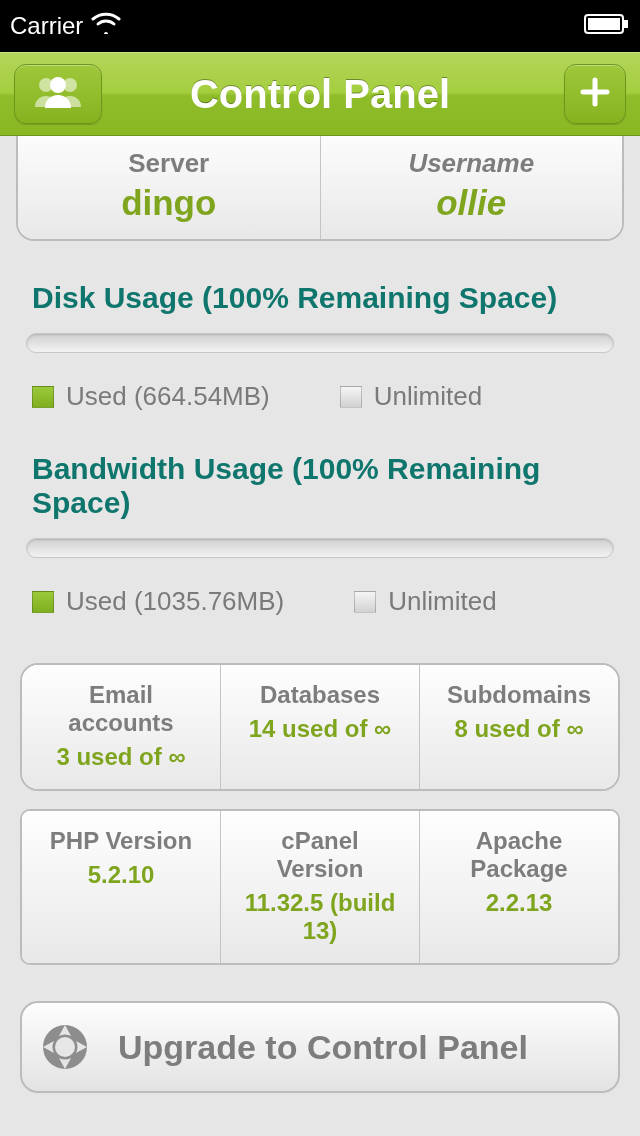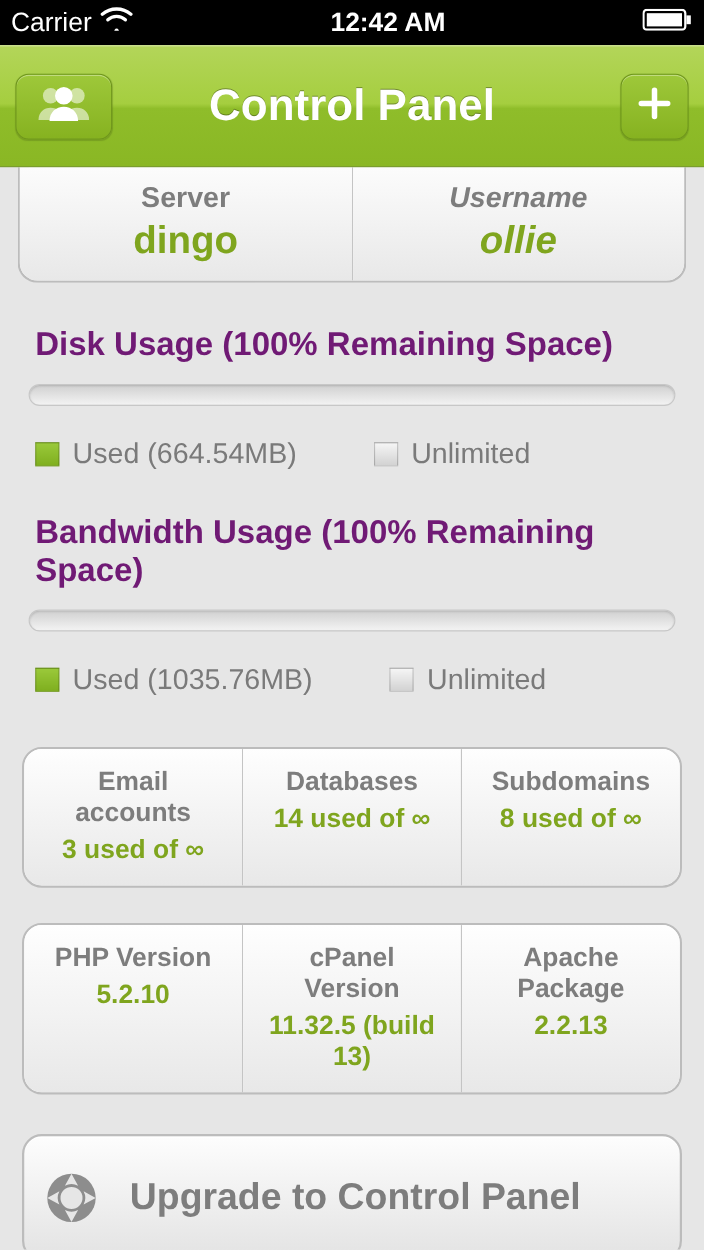--- a/index.html
+++ b/index.html
@@ -1,36 +1,36 @@
 <!DOCTYPE html>
 <html><head>
 <meta charset="utf-8">
 <style>
   * { box-sizing: border-box; margin: 0; padding: 0; }
   html, body { width: 640px; height: 1136px; font-family: "Helvetica Neue", Helvetica, Arial, sans-serif; }
   body { background: #e6e6e6; overflow: hidden; }
 
   
   .status-bar {
-    height: 41px;
+    height: 52px;
     background: #000;
     color: #fff;
     display: flex;
     align-items: center;
     justify-content: space-between;
     padding: 0 10px;
     font-size: 24px;
     font-weight: 500;
   }
   .status-left, .status-right { display: flex; align-items: center; gap: 8px; }
   .status-center { font-weight: 600; }
 
   
   .nav-bar {
-    height: 111px;
+    height: 84px;
     background: linear-gradient(to bottom, #b3d559 0%, #a5ce3f 48%, #8fbd2a 52%, #8ab724 100%);
     border-top: 1px solid #c9e083;
     border-bottom: 1px solid #6f961c;
     display: flex;
     align-items: center;
     justify-content: space-between;
     padding: 0 14px;
     position: relative;
     gap: 48px;
   }
@@ -73,21 +73,21 @@
     padding: 12px 4px 16px;
     background: linear-gradient(to bottom, #fcfcfc, #e8e8e8);
     border-right: 1px solid #c4c4c4;
   }
   .seg-cell:last-child { border-right: none; font-style: italic; }
   .seg-label { color: #7d7d7d; font-size: 26px; font-weight: 700; }
   .seg-value { color: #7fa51e; font-size: 35px; font-weight: 700; margin-top: 4px; }
 
   
   .section-title {
-    color: #701a75;
+    color: #0f766e;
     font-size: 30px;
     font-weight: 700;
     margin: 40px 0 18px 12px;
   }
   .bar-track {
     height: 20px;
     border-radius: 10px;
     background: linear-gradient(to bottom, #d0d0d0, #f3f3f3);
     border: 1px solid #c7c7c7;
     margin: 0 6px;
@@ -107,36 +107,36 @@
 
   
   .pill-row {
     display: flex;
     margin-top: 46px;
     border: 2px solid #bcbcbc;
     border-radius: 18px;
     overflow: hidden;
     background: #fff;
   }
-  .pill-row + .pill-row { margin-top: 32px; }
+  .pill-row + .pill-row { margin-top: 18px; border-radius: 10px; }
   .pill-cell {
     flex: 1;
     text-align: center;
     padding: 16px 20px 18px;
     background: linear-gradient(to bottom, #fefefe, #e8e8e8);
     border-right: 1px solid #c4c4c4;
   }
   .pill-cell:last-child { border-right: none; }
   .pill-label { color: #7d7d7d; font-size: 24px; font-weight: 700; }
   .pill-value { color: #7fa51e; font-size: 24px; font-weight: 700; margin-top: 6px; }
 
   
   .upgrade-btn {
     margin-top: 36px;
-    height: 115px;
+    height: 92px;
     border: 2px solid #bcbcbc;
     border-radius: 18px;
     background: linear-gradient(to bottom, #fdfdfd, #e3e3e3);
     display: flex;
     align-items: center;
     gap: 28px;
     padding: 0 18px;
     box-shadow: inset 0 1px 0 #fff;
   }
   .upgrade-label { color: #7d7d7d; font-size: 34px; font-weight: 700; }
@@ -149,21 +149,20 @@
   <div class="status-left">
     <span>Carrier</span>
     <span>
       <svg width="30" height="22" viewBox="0 0 30 22">
         <path d="M15 20 a2 2 0 1 0 0.001 0" fill="#fff"></path>
         <path d="M7 12 a12 12 0 0 1 16 0" fill="none" stroke="#fff" stroke-width="3" stroke-linecap="round"></path>
         <path d="M2 7 a20 20 0 0 1 26 0" fill="none" stroke="#fff" stroke-width="3" stroke-linecap="round"></path>
       </svg>
     </span>
   </div>
-  <div class="status-center">12:42 AM</div>
   <div class="status-right">
     <span>
       <svg width="46" height="20" viewBox="0 0 46 20">
         <rect x="1" y="1" width="38" height="18" rx="3" fill="none" stroke="#fff" stroke-width="2"></rect>
         <rect x="4" y="4" width="32" height="12" fill="#fff"></rect>
         <rect x="40" y="6" width="4" height="8" fill="#fff"></rect>
       </svg>
     </span>
   </div>
 </div>

